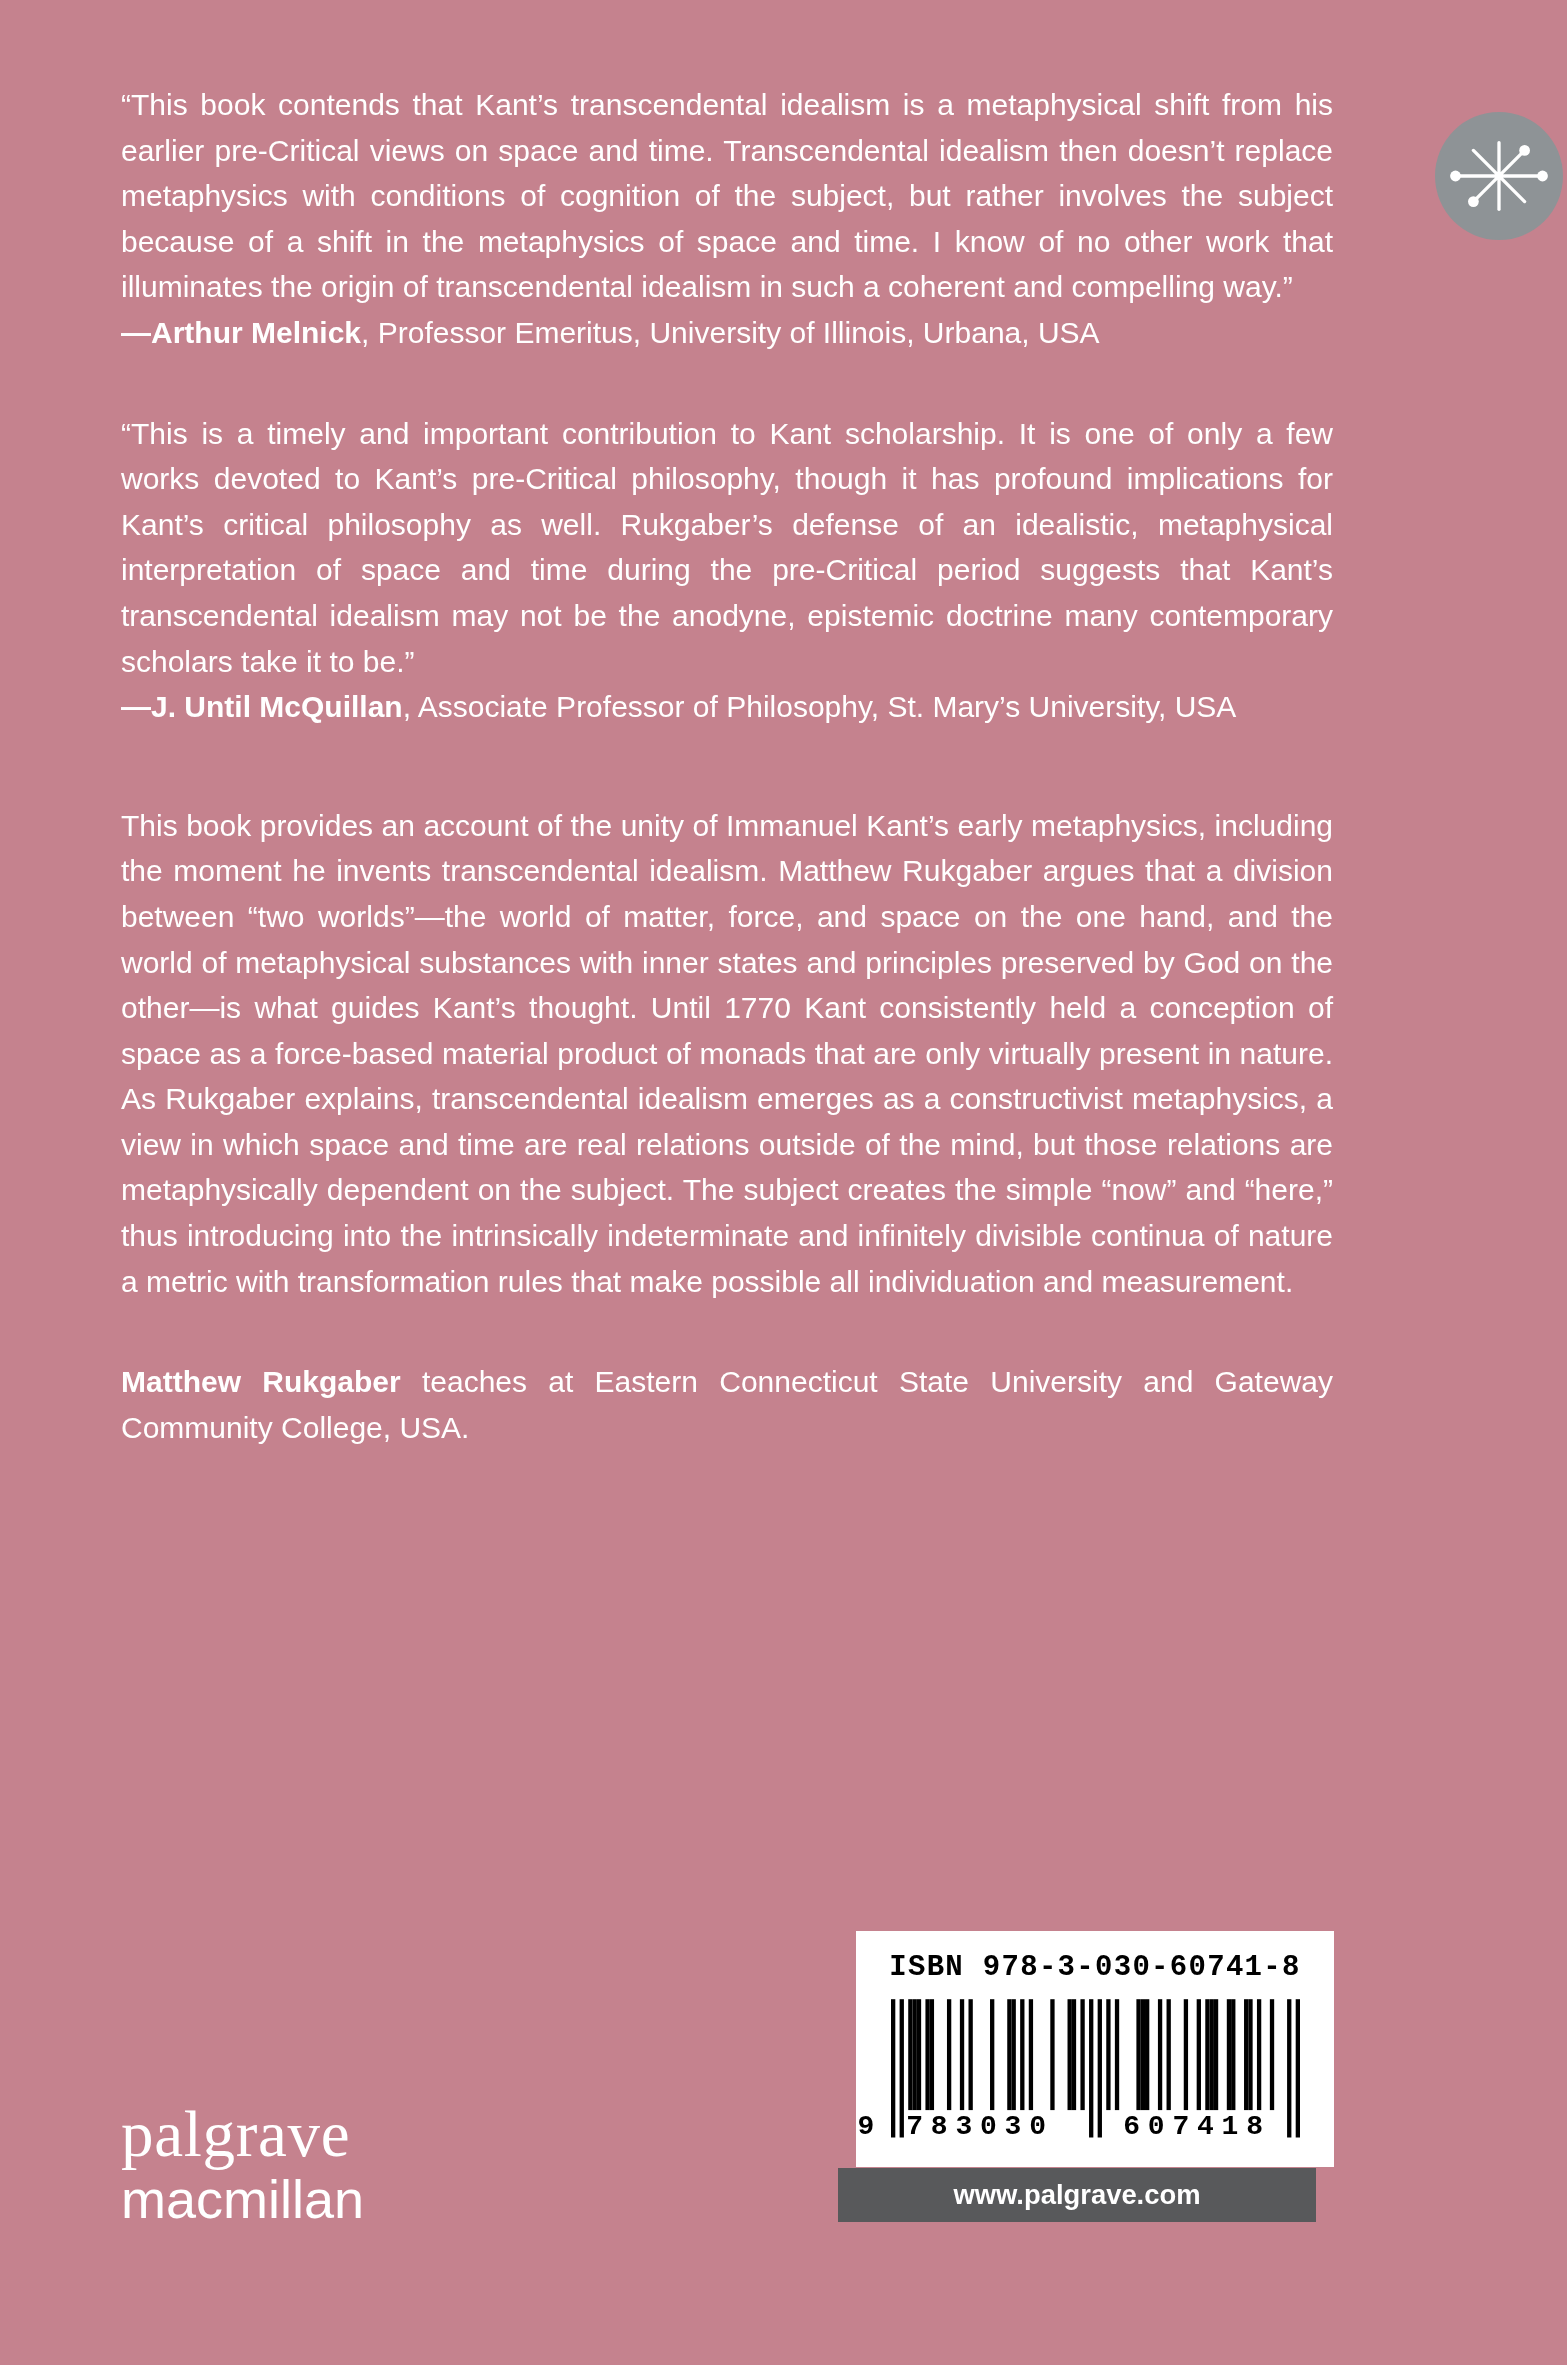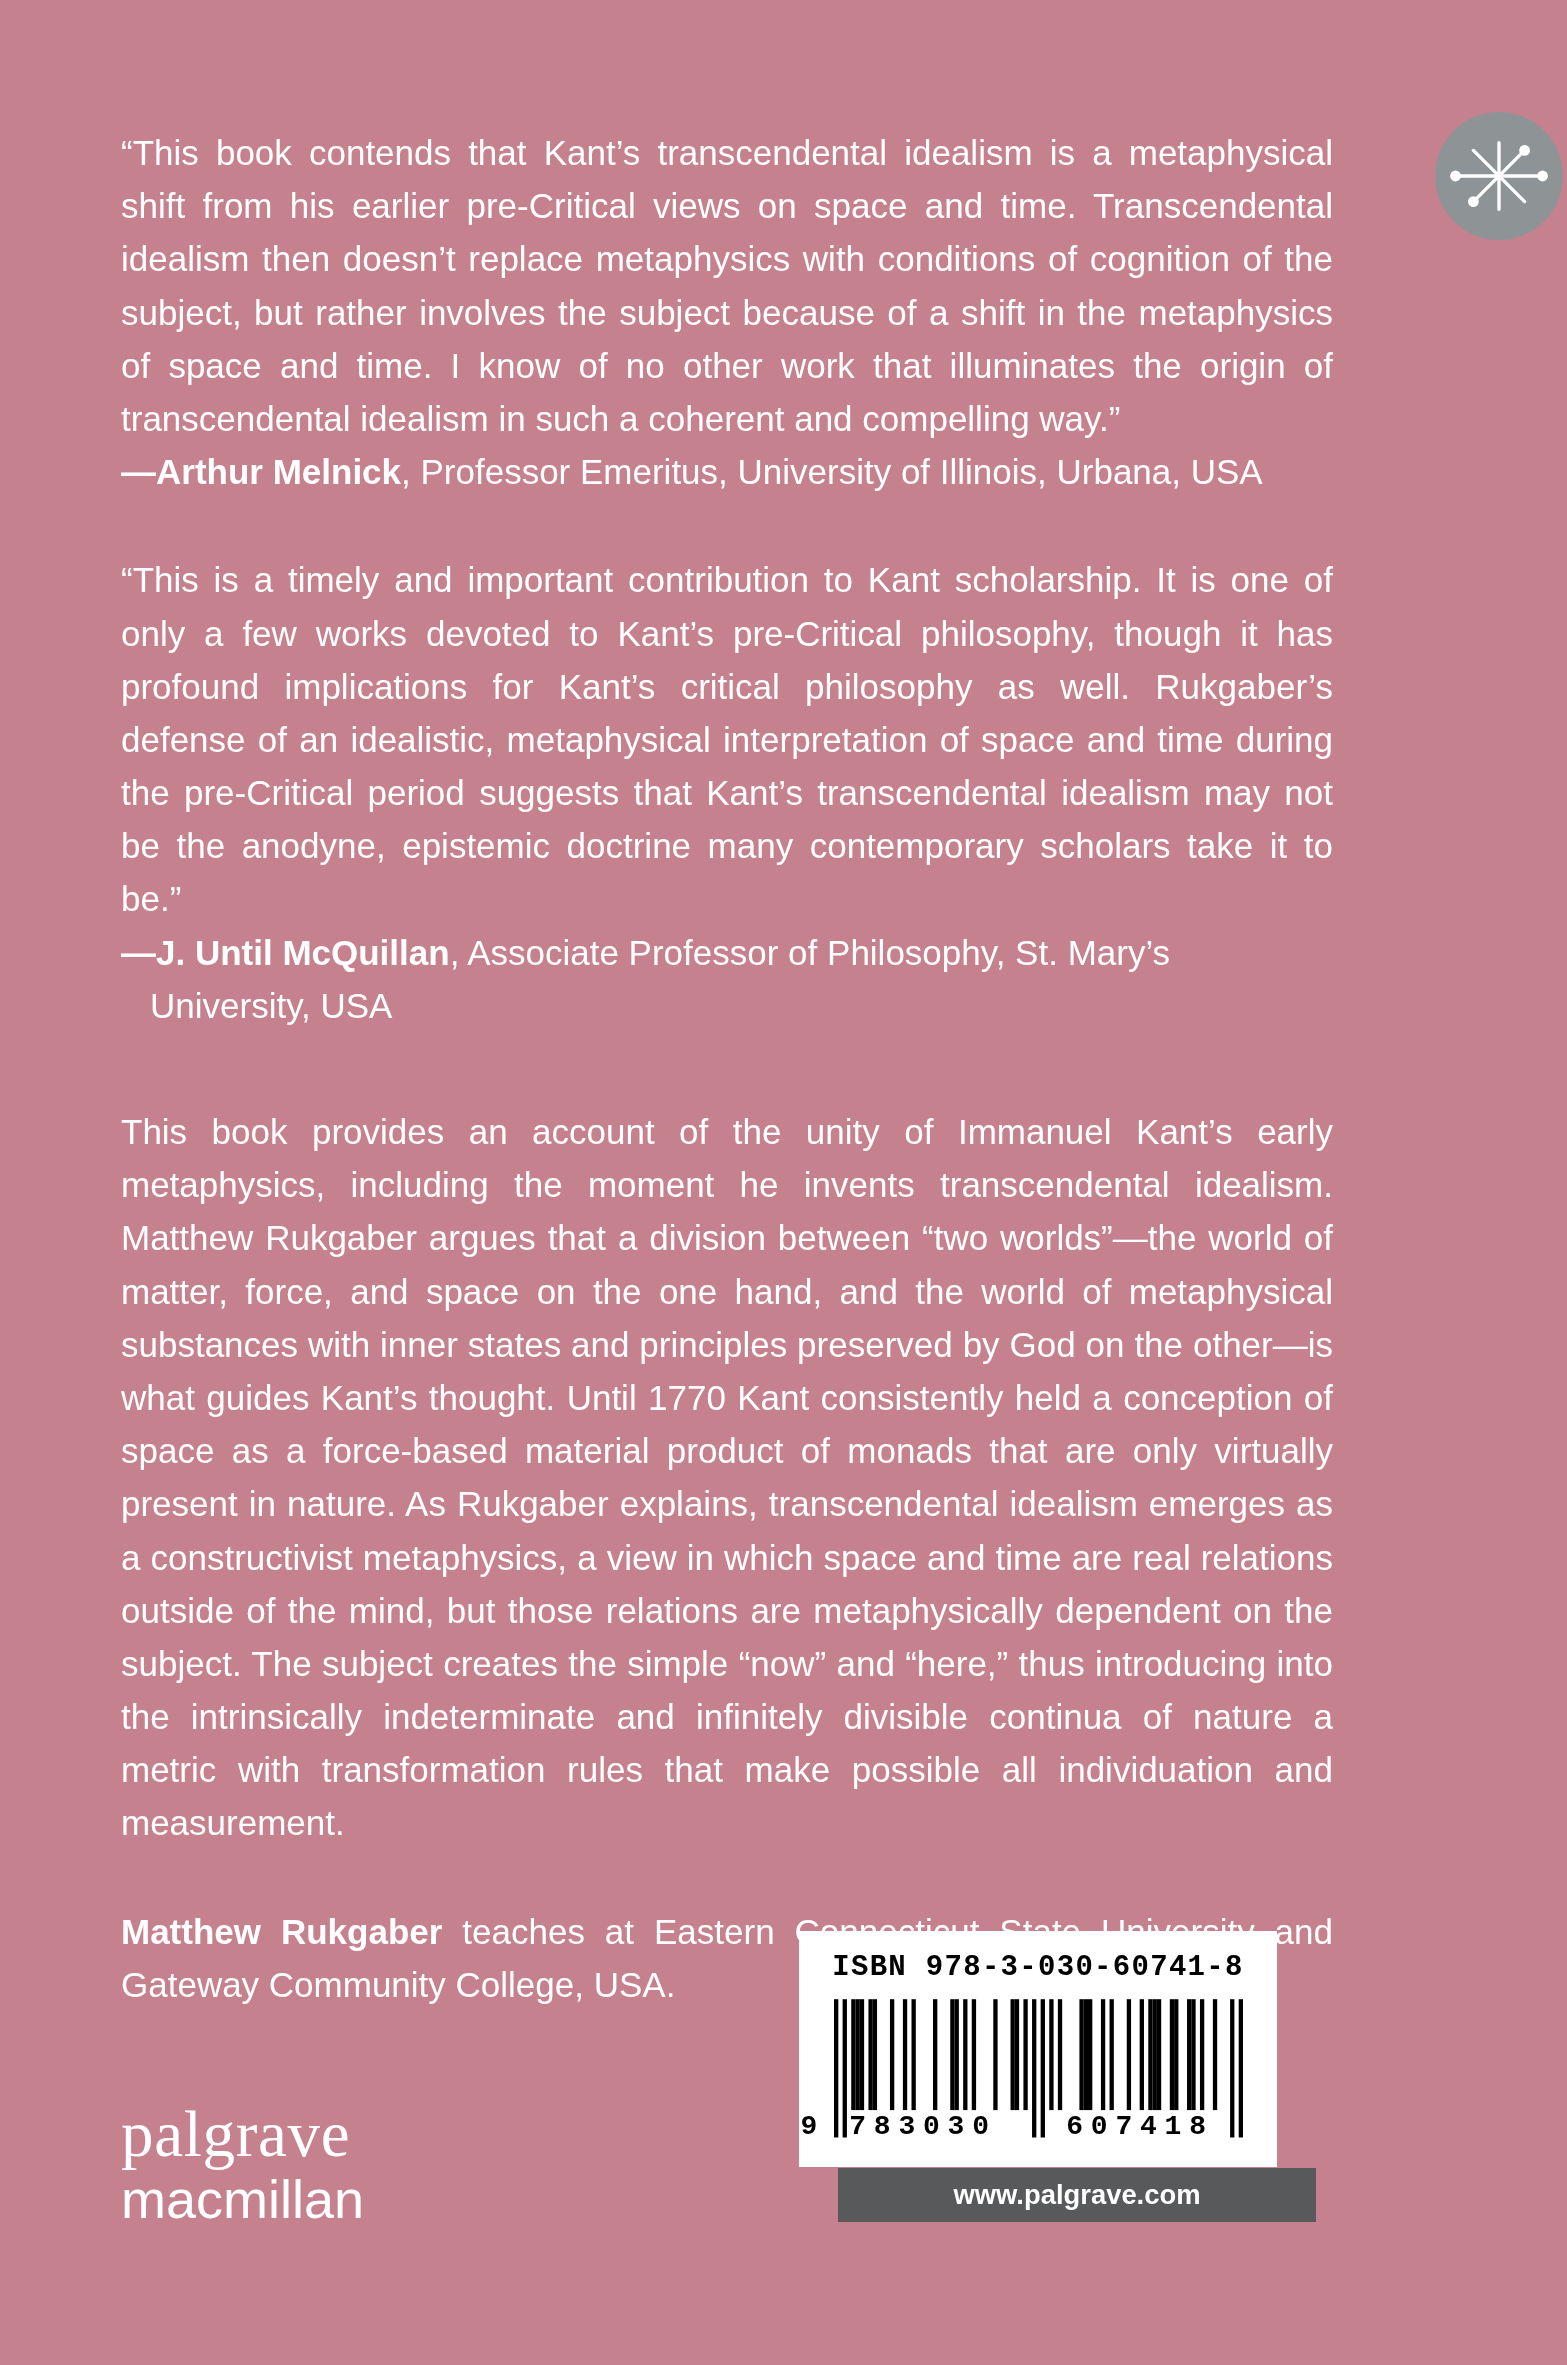--- a/index.html
+++ b/index.html
@@ -13,23 +13,22 @@
   }
   .cover { position: absolute; inset: 0; }
 
   
   .text-col {
     position: absolute;
     left: 121px;
     top: 82px;
     width: 1212px;
     color: #ffffff;
-    font-size: 35px;
+    font-size: 30px;
     line-height: 1.52;
-    margin-top: 44px;
   }
   .quote-text { margin: 0; text-align: justify; }
   .attribution { margin: 0; }
   .attribution strong { font-weight: 700; }
   .attr-hang { padding-left: 29px; text-indent: -29px; }
   .quote2 { margin-top: 55px; }
   .description { margin: 73px 0 0 0; text-align: justify; }
   .bio { margin: 55px 0 0 0; text-align: justify; }
   .bio strong { font-weight: 700; }
 
@@ -43,21 +42,21 @@
   }
 
   
   .publisher { position: absolute; left: 121px; top: 2100px; color: #ffffff; }
   .pub1 { font-size: 65px; line-height: 1.05; letter-spacing: 0.7px; font-family: Liberation Serif, serif; }
   .pub2 { font-size: 54px; line-height: 1.0; margin-top: 3.9px; }
 
   
   .isbn-block {
     position: absolute;
-    left: 799px;
+    left: 856px;
     top: 1931px;
     width: 478px;
     height: 236px;
     background: #ffffff;
   }
   .isbn-label {
     text-align: center;
     padding-top: 19.6px;
     font-family: "Liberation Mono", monospace;
     font-weight: 700;

